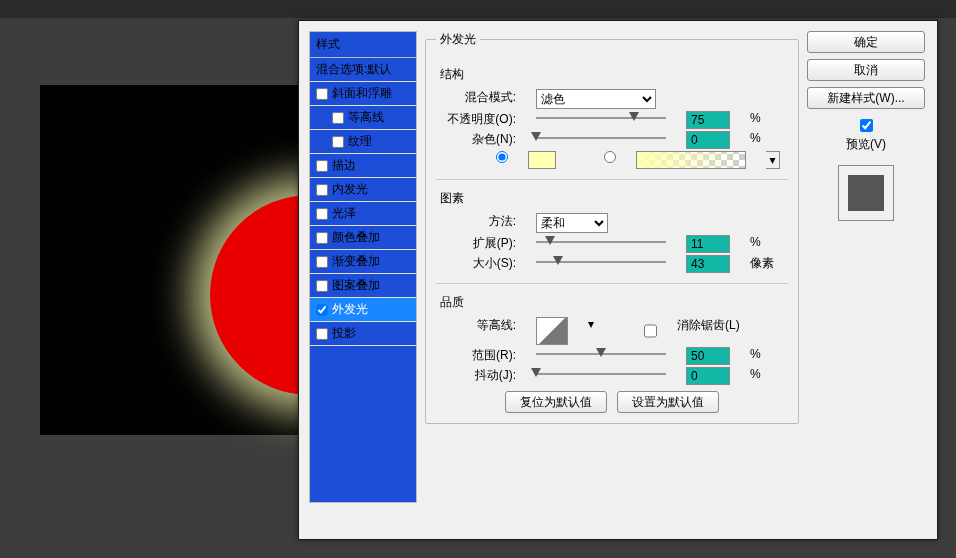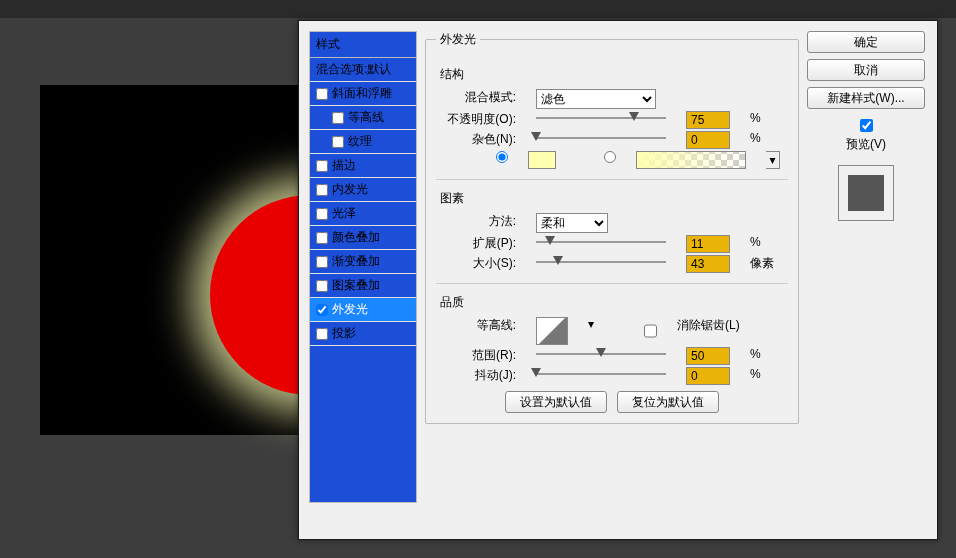--- a/index.html
+++ b/index.html
@@ -131,21 +131,21 @@
     position:absolute; top:1px;
     width:0;height:0;
     border-left:5px solid transparent;
     border-right:5px solid transparent;
     border-top:9px solid #555;
     transform: translateX(-5px);
   }
   .numbox {
     width: 44px; height:18px;
     border:1px solid #888;
-    background:#eab308;
+    background:#14b8a6;
     text-align:left;
     padding-left:4px;
     font-size:12px;
   }
   select {
     height:20px; font-size:12px;
     border:1px solid #888;
     background:#fff;
   }
   .swatch {
@@ -369,22 +369,22 @@
           <span class="lbl">抖动(J):</span>
           <div class="slider">
             <div class="track"></div>
               <div class="thumb" style="left:0%"></div>
           </div>
           <input class="numbox" value="0" style="">
           <span>%</span>
         </div>
 
         <div class="bottom-btns">
+          <button class="btn">复位为默认值</button>
           <button class="btn">设置为默认值</button>
-          <button class="btn">复位为默认值</button>
         </div>
       </fieldset>
     </div>
 
     <div class="btns-right">
       <button class="btn">确定</button>
       <button class="btn">取消</button>
       <button class="btn">新建样式(W)...</button>
       <div class="preview-row">
         <input type="checkbox" checked="" style="">

